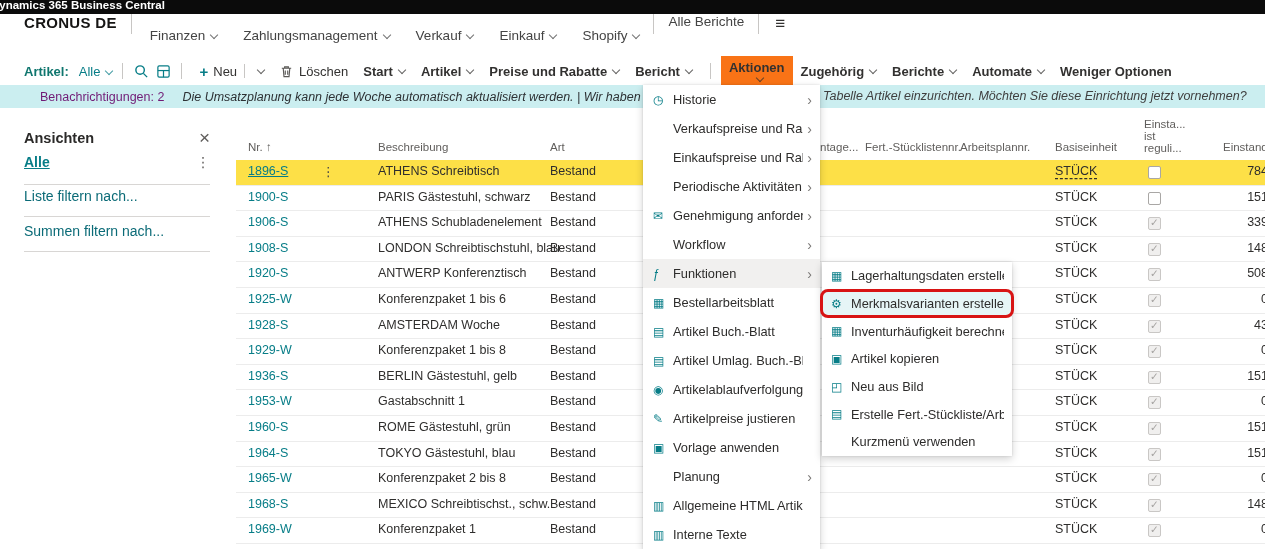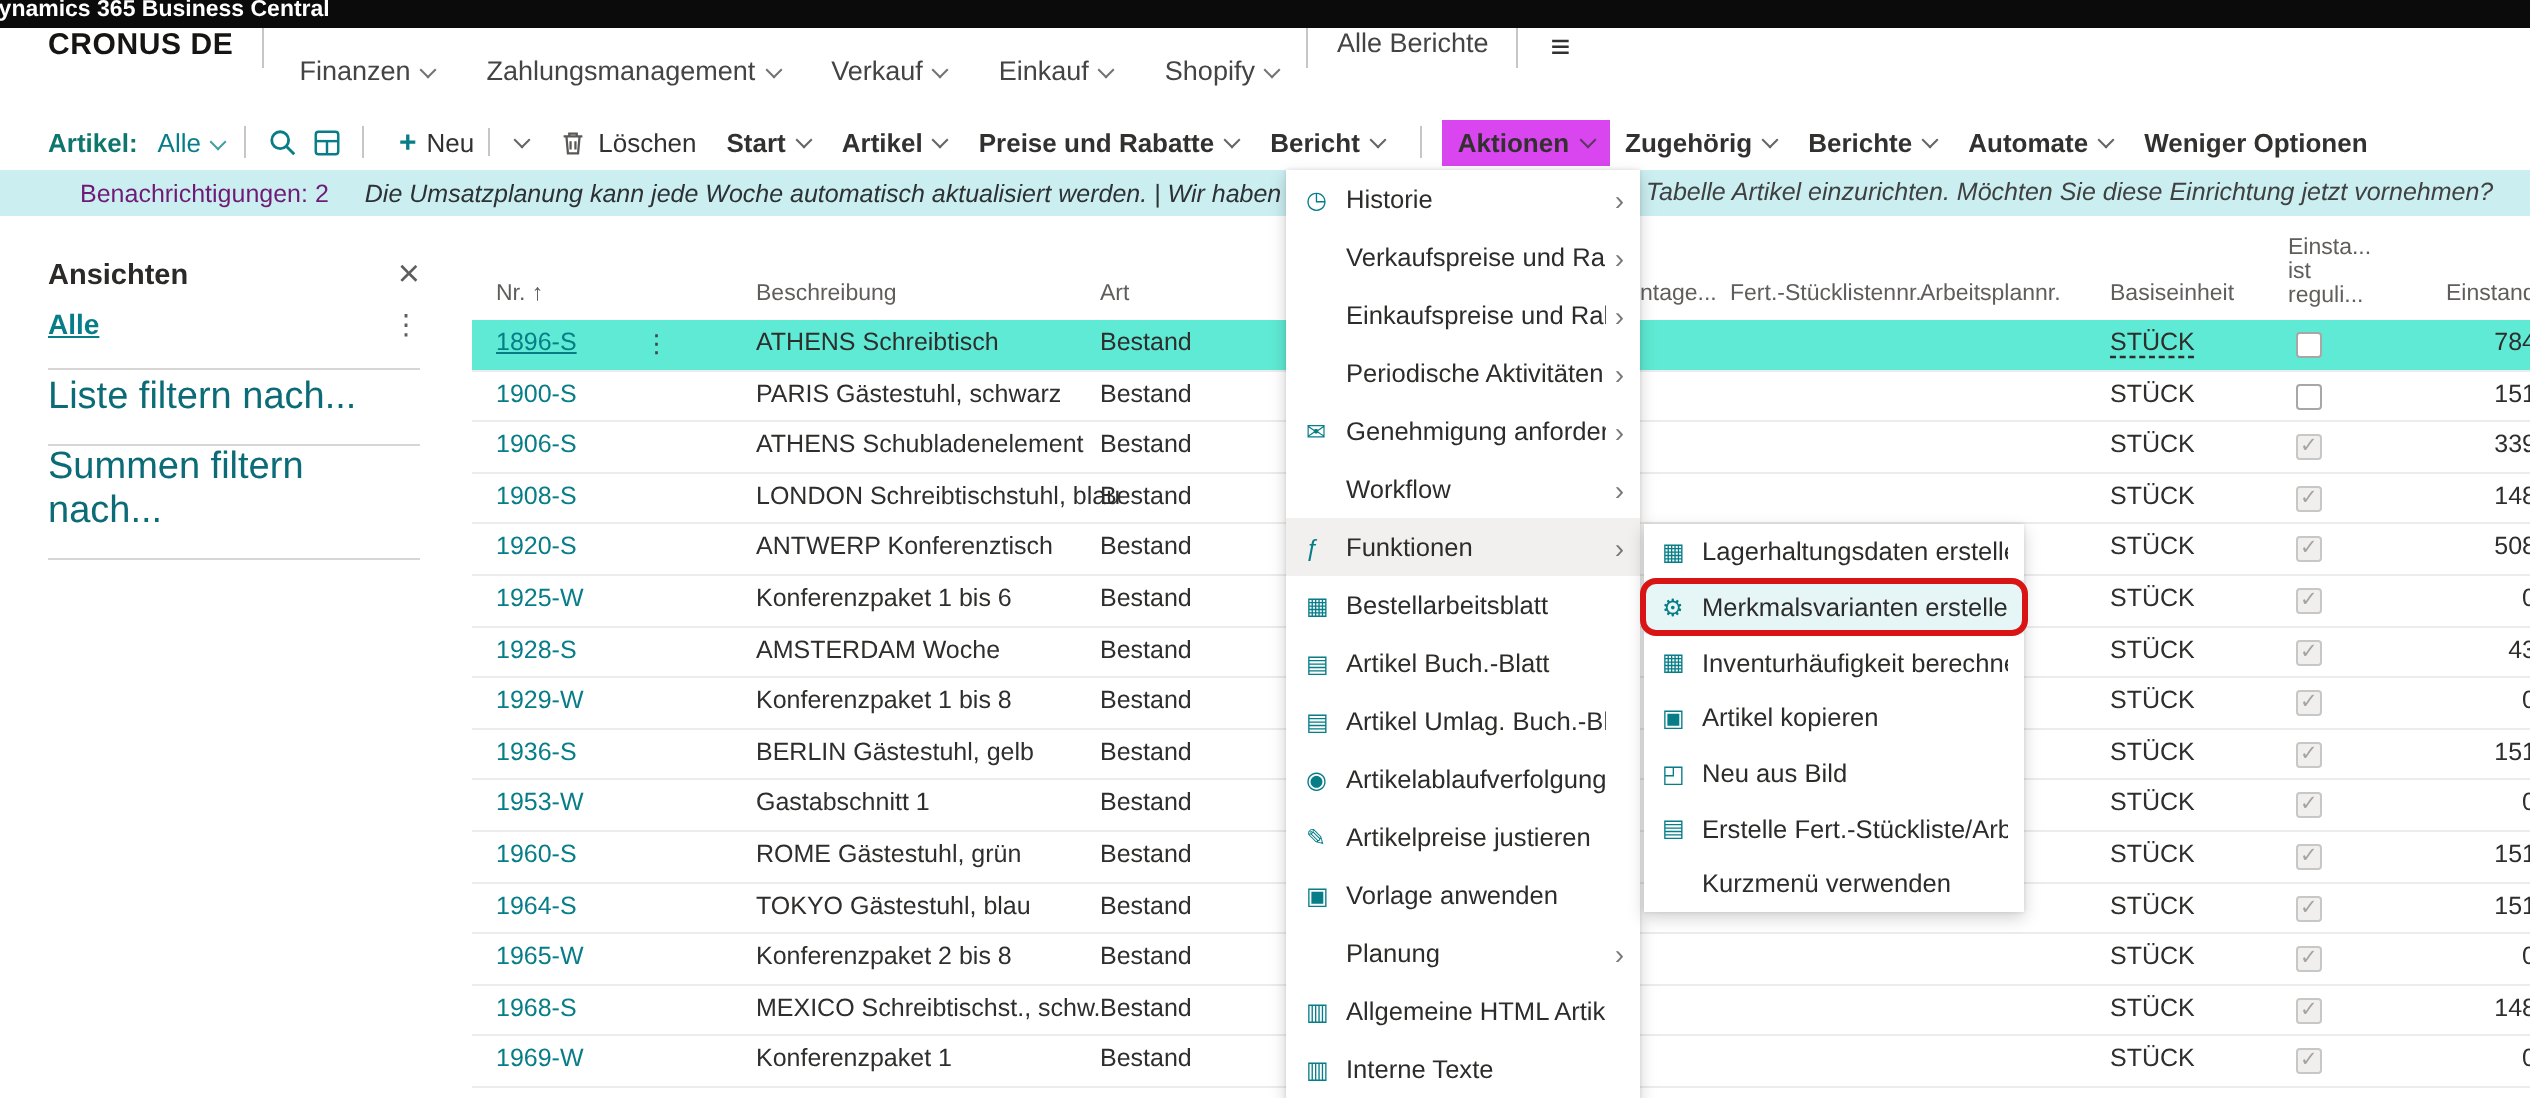--- a/index.html
+++ b/index.html
@@ -21,54 +21,54 @@
   .toolbar{position:absolute;left:0;top:57px;width:100%;height:28px;background:#fff;border-bottom:1px solid #eceae8;display:flex;align-items:center;font-size:13px;}
   .toolbar>*{flex:none;}
   .t-label{font-weight:bold;margin-left:24px;color:#0f766e;}
   .t-filter{color:#077d87;margin-left:10px;cursor:pointer;}
   .t-ico{width:16px;height:16px;color:#077d87;cursor:pointer;display:inline-flex;align-items:center;justify-content:center;}
   .t-ico svg{width:15px;height:15px;}
   .t-btn{display:inline-flex;align-items:center;gap:5px;color:#323130;cursor:pointer;padding:4px 7px;white-space:nowrap;}
   .t-btn .plus{color:#077d87;font-size:15px;font-weight:bold;}
   .mini-sep{width:1px;height:14px;background:#c8c6c4;margin:0 2px;}
   .t-menu{display:inline-flex;align-items:center;cursor:pointer;padding:4px 8px;white-space:nowrap;color:#323130;font-weight:bold;}
-  .t-menu.active{background:#d946ef;}
+  .t-menu.active{background:#f97316;flex-direction:column;}
   .gap8{width:6px;}
   
   .notif{position:absolute;left:0;top:85px;width:100%;height:23px;background:#cbeef0;display:flex;align-items:center;font-size:12.5px;}
   .notif .nlabel{color:#701a75;margin-left:40px;white-space:nowrap;}
   .notif .nmsg{font-style:italic;color:#2d3134;margin-left:18px;white-space:nowrap;}
   .notif .nmsg2{position:absolute;left:823px;top:4px;font-style:italic;color:#404040;white-space:nowrap;}
   
   .sidebar{position:absolute;left:0;top:108px;width:230px;bottom:0;background:#fff;}
   .sb-head{position:absolute;left:24px;right:20px;top:20px;display:flex;justify-content:space-between;align-items:center;}
   .sb-title{font-size:14.5px;font-weight:bold;color:#2b2a29;}
   .sb-close{font-size:19px;color:#605e5c;cursor:pointer;line-height:1;}
   .sb-row{position:absolute;left:24px;right:20px;top:46px;display:flex;justify-content:space-between;align-items:center;padding-bottom:14px;border-bottom:1px solid #d8d6d4;}
   .sb-view{font-size:14px;font-weight:bold;color:#077d87;text-decoration:underline;cursor:pointer;}
   .sb-dots{color:#605e5c;font-size:14px;cursor:pointer;}
-  .sb-link{position:absolute;left:24px;right:20px;font-size:19px;color:#0b6b77;cursor:pointer;padding-bottom:12px;border-bottom:1px solid #d8d6d4;}
+  .sb-link{position:absolute;left:24px;right:20px;font-size:14px;color:#0b6b77;cursor:pointer;padding-bottom:12px;border-bottom:1px solid #d8d6d4;}
   .sb-link.l1{top:80px;}
   .sb-link.l2{top:115px;}
   
   .grid{position:absolute;left:236px;top:108px;right:0;bottom:0;background:#fff;}
   .ghead{position:absolute;left:0;top:0;right:0;height:52px;border-bottom:1px solid #d8d6d4;font-size:11.5px;color:#605e5c;}
   .hc{position:absolute;bottom:7px;white-space:nowrap;}
   .h-nr{left:12px;}
   .h-desc{left:142px;}
   .h-art{left:314px;}
   .h-tage{left:584px;}
   .h-fert{left:629px;}
   .h-arb{left:724px;}
   .h-basis{left:819px;}
   .h-chk{left:908px;bottom:auto;top:10px;line-height:12px;}
   .h-price{left:987px;width:110px;}
   .rows{position:absolute;left:0;top:52px;right:0;bottom:0;}
   .row{position:relative;height:25.6px;border-bottom:1px solid #ececec;box-sizing:border-box;font-size:12.5px;}
-  .row.selected{background:#5eead4;}
+  .row.selected{background:#fde047;}
   .cell{position:absolute;top:4px;white-space:nowrap;}
   .c-nr{left:12px;width:70px;color:#077d87;cursor:pointer;}
   .c-nr.und{text-decoration:underline;}
   .c-dots{left:86px;color:#444;visibility:hidden;cursor:pointer;}
   .c-dots.show{visibility:visible;}
   .c-desc{left:142px;width:200px;color:#2f2e2d;}
   .c-art{left:314px;width:90px;color:#2f2e2d;}
   .c-unit{left:819px;width:70px;color:#2f2e2d;}
   .c-unit.dashed{text-decoration:underline dashed;text-underline-offset:3px;}
   .c-chk{left:912px;top:6px;}

